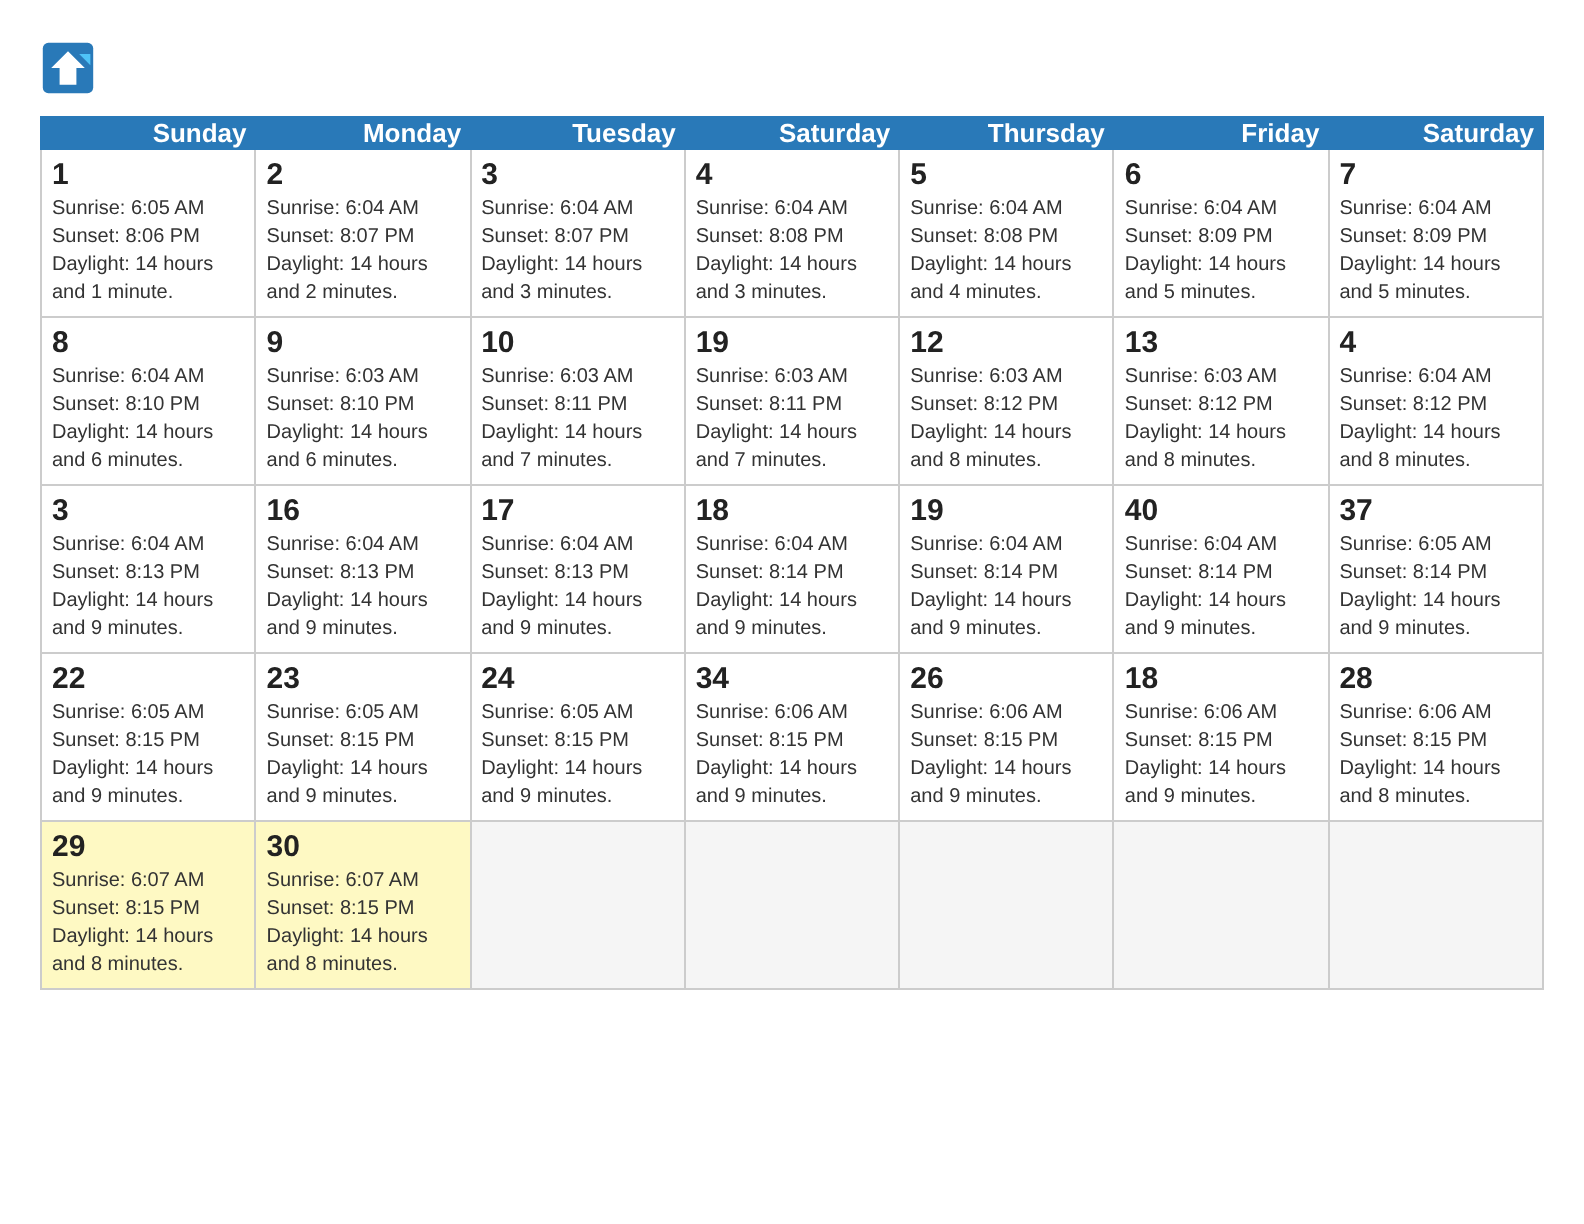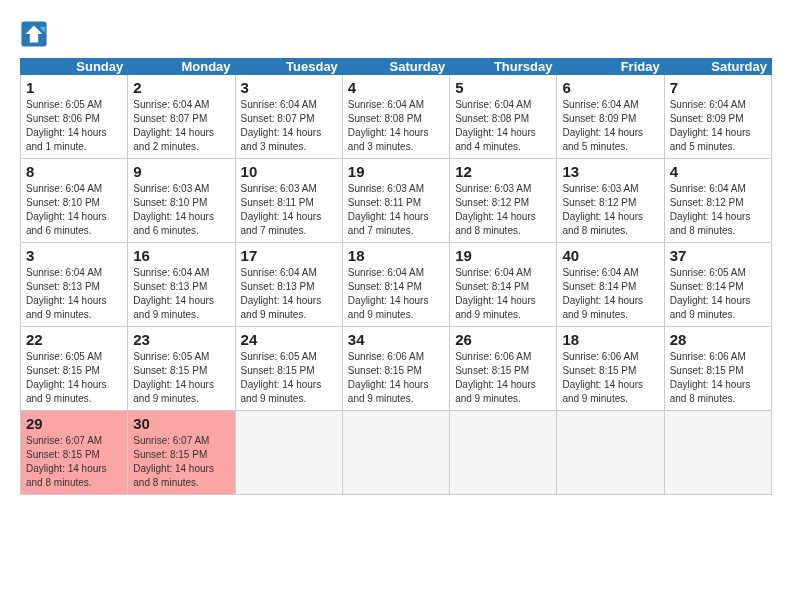--- a/index.html
+++ b/index.html
@@ -62,21 +62,21 @@
     }
     .calendar-table td {
       border: 1px solid #ccc;
       vertical-align: top;
       padding: 4px 5px;
       min-height: 80px;
       width: 14.28%;
       background: #fff;
     }
     .calendar-table tr:last-child td {
-      background: #fca5a5;
+      background: #fef9c3;
     }
     .day-number {
       font-size: 15px;
       font-weight: bold;
       color: #222;
       margin-bottom: 2px;
     }
     .day-info {
       font-size: 10px;
       color: #333;

